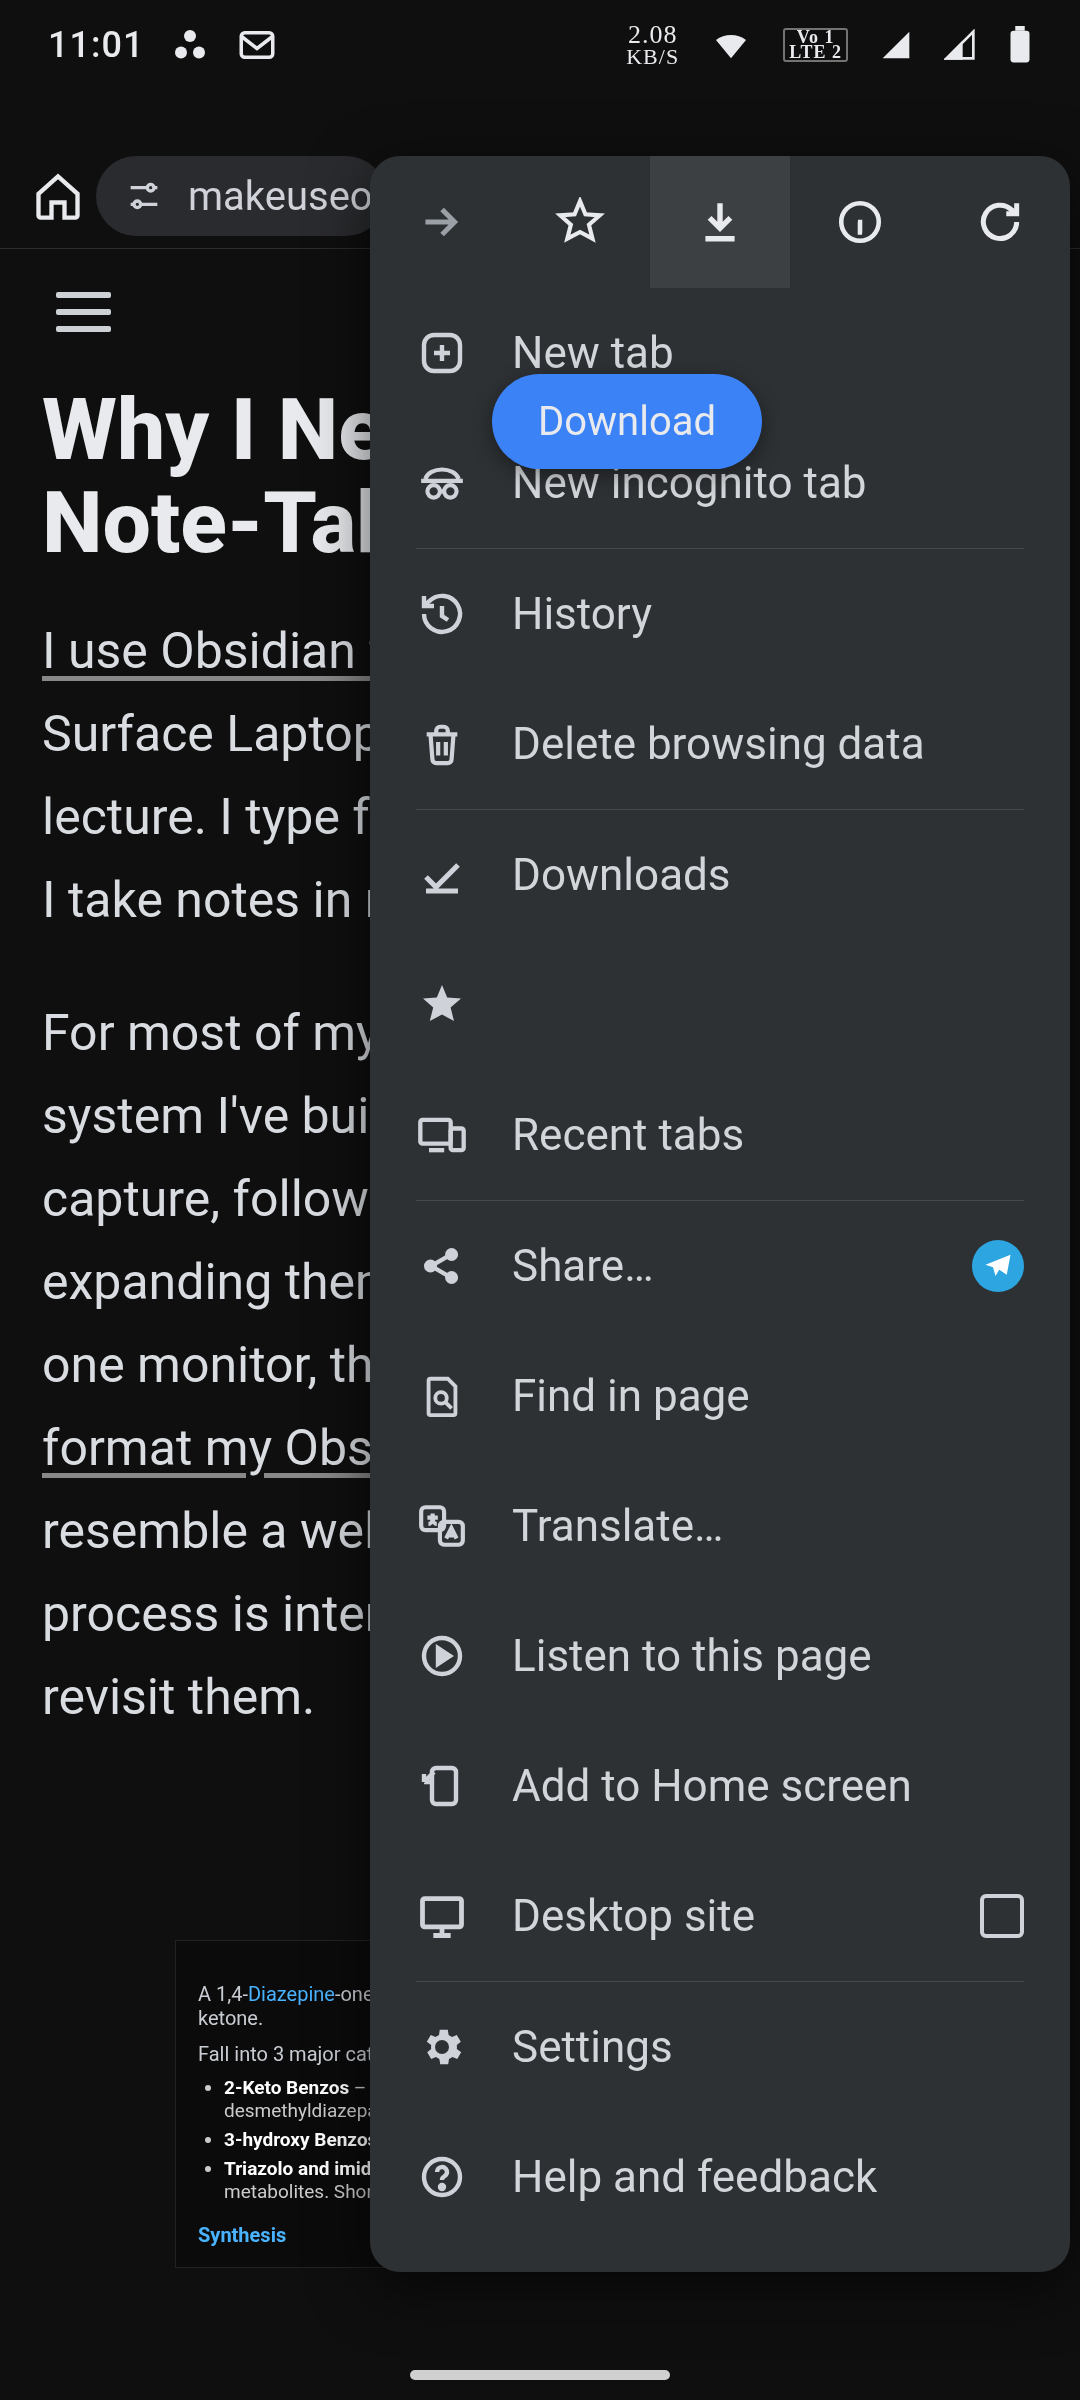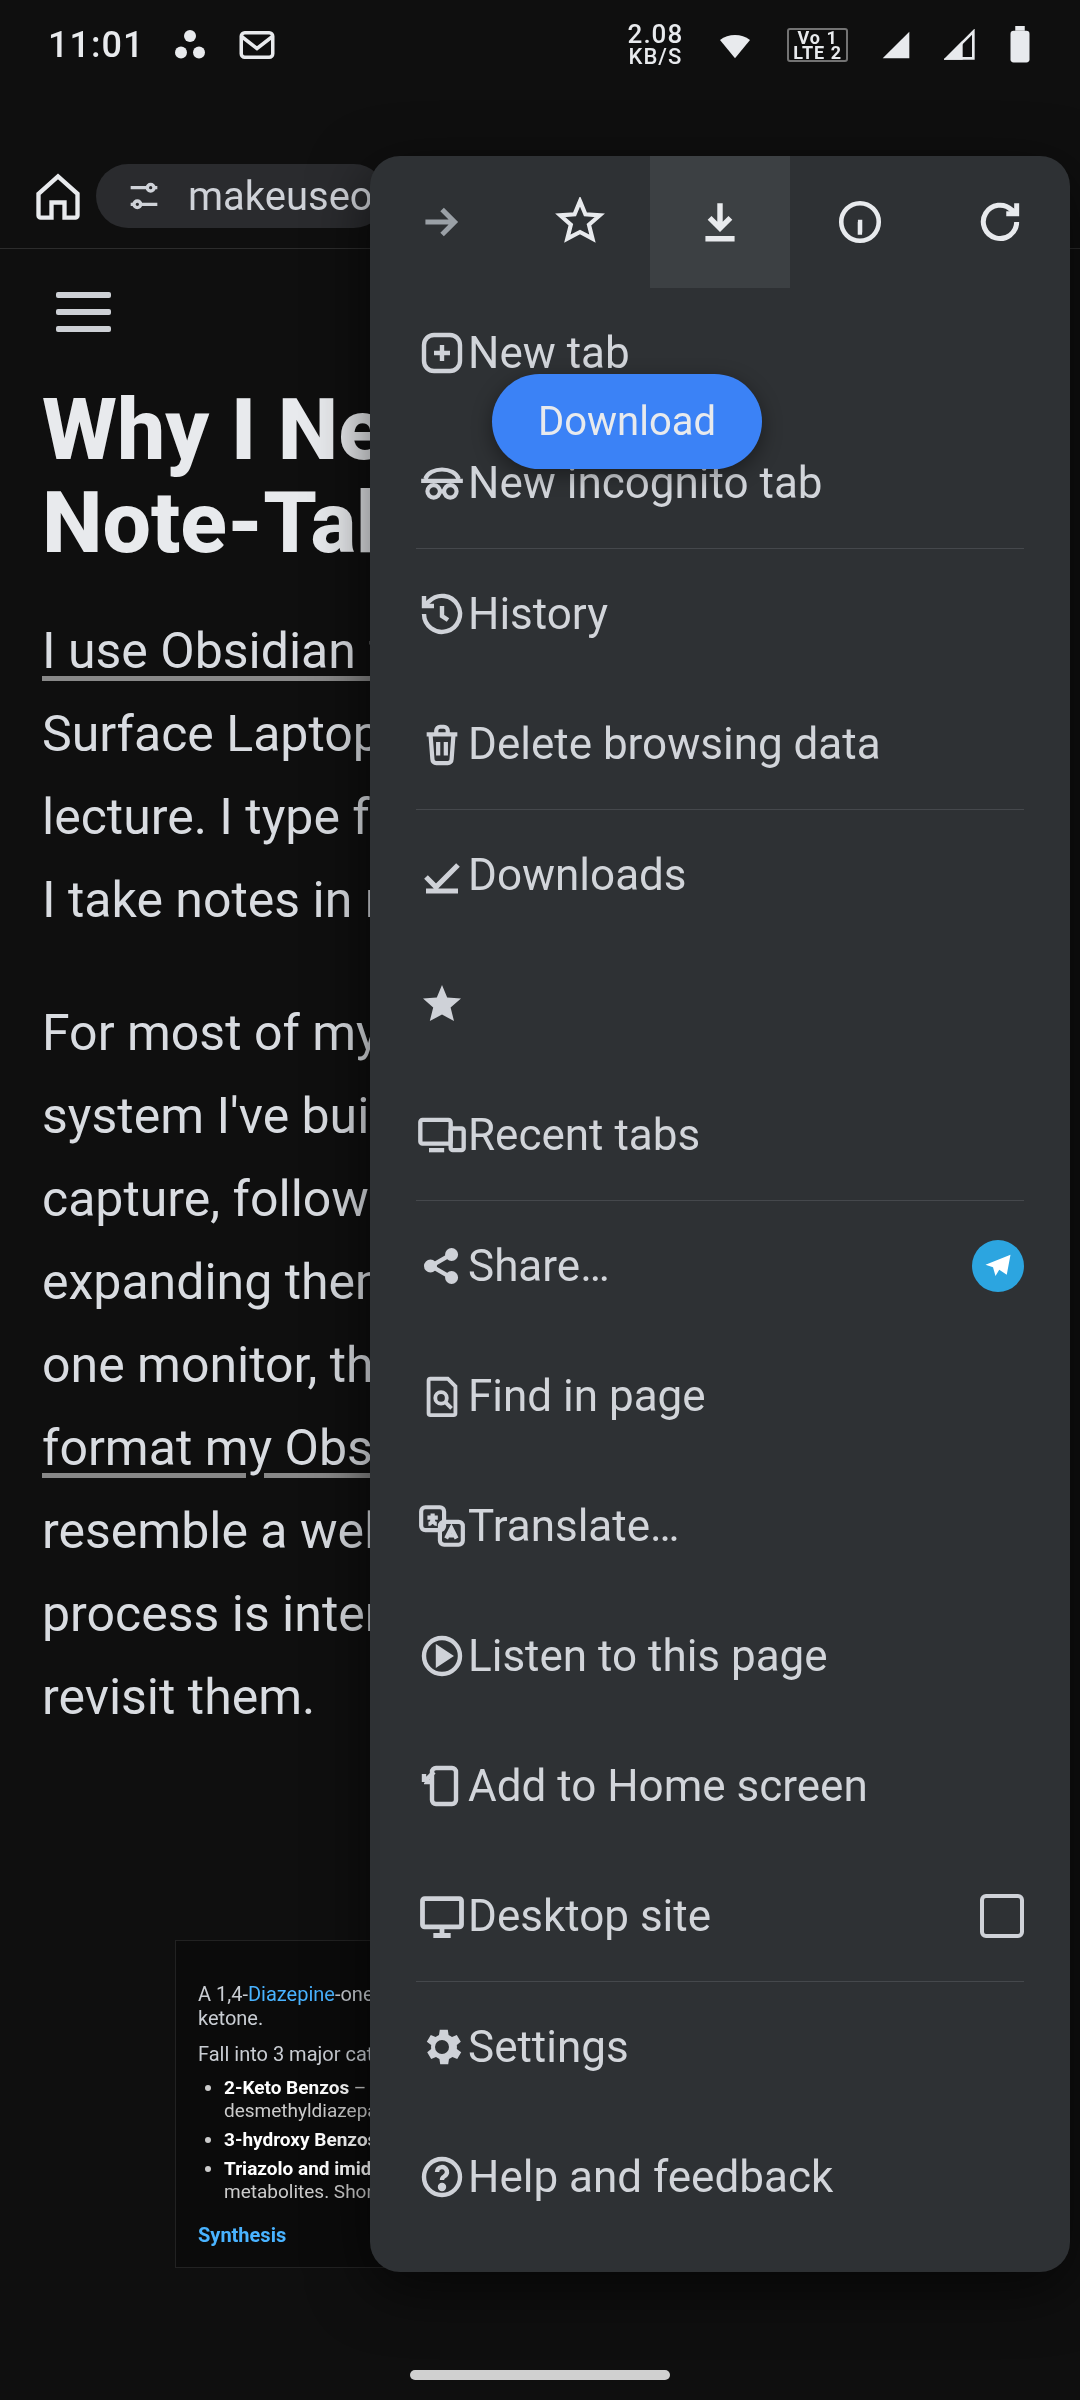--- a/index.html
+++ b/index.html
@@ -20,21 +20,21 @@
     height: 90px;
     display: flex;
     align-items: center;
     padding: 0 48px;
     font-size: 38px;
     font-weight: 500;
     letter-spacing: 1px;
   }
   .status-left { display: flex; align-items: center; gap: 28px; }
   .status-spacer { flex: 1; }
-  .status-right { display: flex; align-items: center; gap: 32px; }
+  .status-right { display: flex; align-items: center; gap: 32px; font-family: Liberation Serif, serif; }
   .status-clock { font-size: 36px; }
   .s-icon { display: inline-flex; align-items: center; justify-content: center; }
   .speed {
     display: flex; flex-direction: column; align-items: center;
     line-height: 0.9; font-size: 22px;
   }
   .speed .top { font-size: 26px; }
   .lte-badge {
     border: 2px solid #737373; padding: 0 4px;
     display: flex; flex-direction: column; align-items: center;
@@ -51,21 +51,21 @@
     padding: 0 20px;
   }
   .home-btn {
     width: 76px; height: 76px;
     display: flex; align-items: center; justify-content: center;
   }
   .url-pill {
     flex: 1;
     background: #2a2b2e;
     border-radius: 60px;
-    height: 64px;
+    height: 80px;
     display: flex; align-items: center;
     padding: 0 28px;
     color: #cfd2d8;
     font-size: 40px;
     gap: 24px;
     max-width: 290px;
     overflow: hidden;
   }
   .url-pill .site-icon { flex-shrink: 0; }
   .url-text { white-space: nowrap; }
@@ -143,20 +143,21 @@
   }
   .menu-icon-cell.highlight {
     background: #3c4043;
   }
   .m-icon { width: 50px; height: 50px; display:block; }
 
   .menu-item {
     display: flex; align-items: center;
     height: 130px;
     padding: 0 46px;
+    gap: 44px;
     font-size: 44px;
     color: #d2d5da;
   }
   .menu-item .mi-icon-slot {
     width: 52px; height: 52px;
     display: flex; align-items: center; justify-content: center;
     flex-shrink: 0;
   }
   .menu-item .mi-label { flex: 1; white-space: nowrap; }
   .menu-sep {

